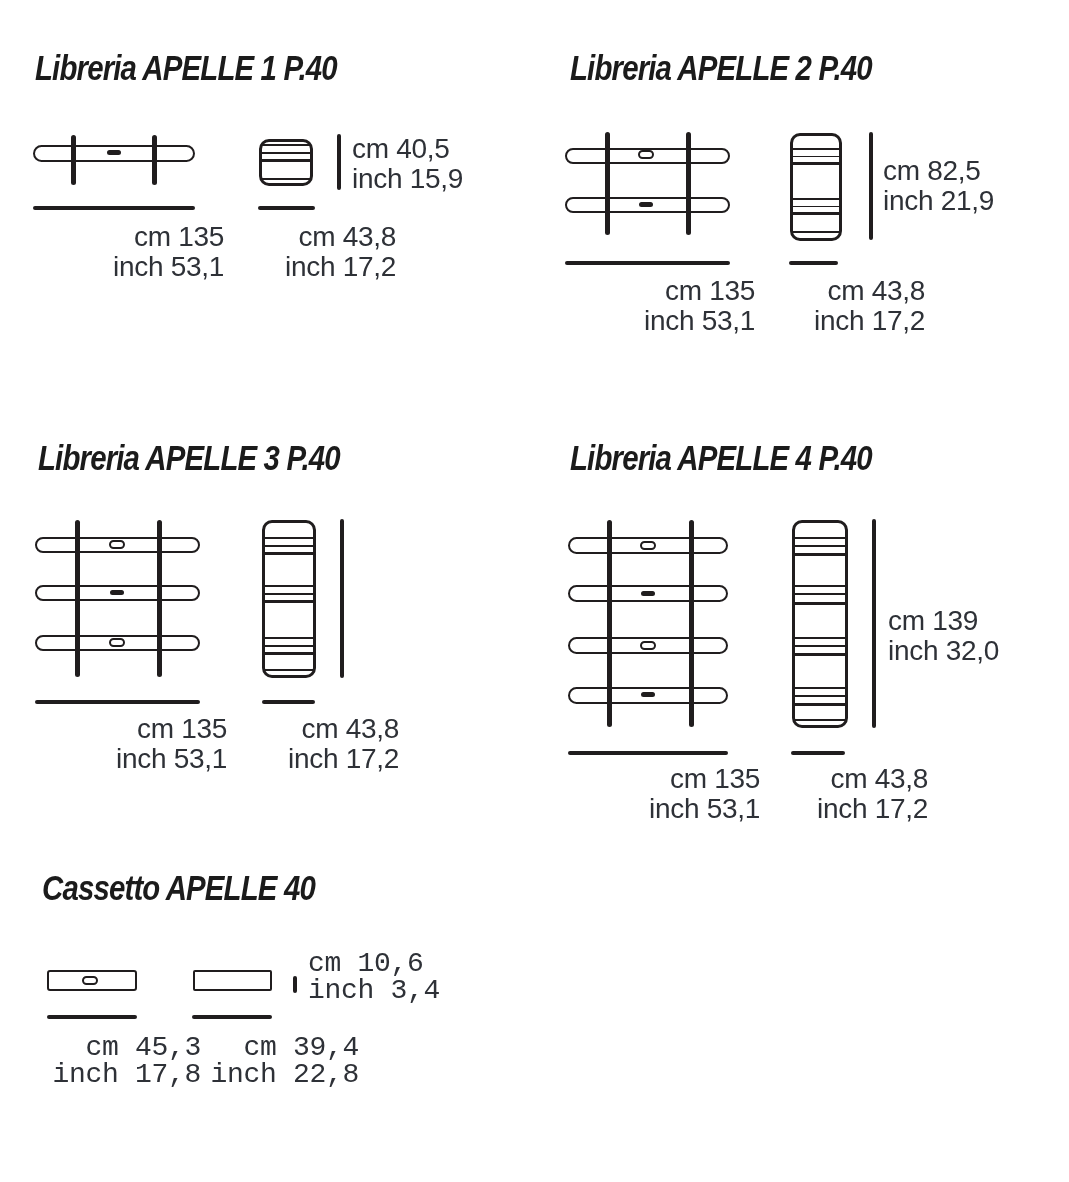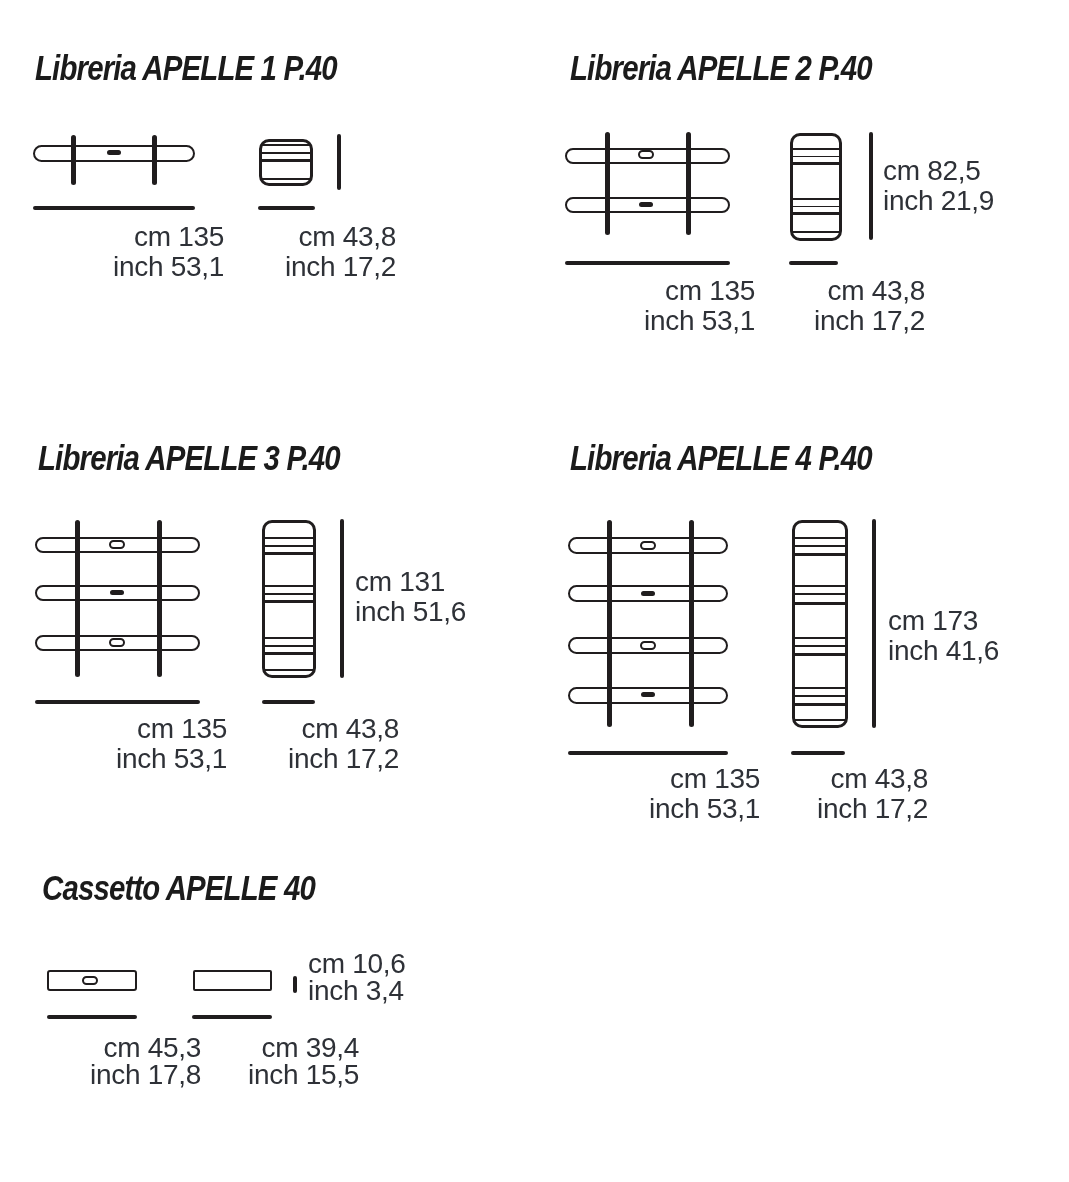--- a/index.html
+++ b/index.html
@@ -32,21 +32,21 @@
   .sl{position:absolute;left:0;right:0;background:var(--ink);}
   .sl.t{height:1.6px;}
   .sl.k{height:3.2px;}
   .dimh{position:absolute;height:3.6px;background:var(--ink);border-radius:2px;}
   .dimv{position:absolute;width:3.6px;background:var(--ink);border-radius:2px;}
   .lbl{
     position:absolute;font-size:28px;line-height:30px;letter-spacing:-0.3px;
     color:var(--text);white-space:nowrap;
   }
   .lbl.c{width:220px;text-align:right;}
-  .lbl.lh27{line-height:27px;}
+  .lbl.lh27{line-height:27px;font-family:Liberation Mono, monospace;}
 </style>
 </head>
 <body>
 
 <div id="page">
 
   <div class="sec">
     <h2 class="title" style="left:35px;top:50px">Libreria APELLE 1 P.40</h2>
 
     <div>
@@ -68,20 +68,24 @@
       <div class="sl k" style="top:17px"></div>
       <div class="sl t" style="top:36px"></div>
     </div>
     <div class="dimh" style="left:258px;top:206px;width:57px"></div>
     <div class="lbl c" style="left:176px;top:222px">
       <div>cm 43,8</div>
       <div>inch 17,2</div>
     </div>
 
     <div class="dimv" style="left:337px;top:134px;height:56px"></div>
+    <div class="lbl" style="left:352px;top:134px">
+      <div>cm 40,5</div>
+      <div>inch 15,9</div>
+    </div>
   </div>
 
   <div class="sec">
     <h2 class="title" style="left:570px;top:50px">Libreria APELLE 2 P.40</h2>
 
     <div>
       <div class="pill" style="left:565px;top:148px;width:165px;height:16px"></div>
       <div class="pill" style="left:565px;top:197px;width:165px;height:16px"></div>
       <div class="post" style="left:605px;top:132px;height:103px"></div>
       <div class="post" style="left:686px;top:132px;height:103px"></div>
@@ -149,24 +153,20 @@
       <div class="sl k" style="top:129px"></div>
       <div class="sl t" style="top:146px"></div>
     </div>
     <div class="dimh" style="left:262px;top:700px;width:53px"></div>
     <div class="lbl c" style="left:179px;top:714px">
       <div>cm 43,8</div>
       <div>inch 17,2</div>
     </div>
 
     <div class="dimv" style="left:340px;top:519px;height:159px"></div>
-    <div class="lbl" style="left:355px;top:567px">
-      <div>cm 131</div>
-      <div>inch 51,6</div>
-    </div>
   </div>
 
   <div class="sec">
     <h2 class="title" style="left:570px;top:440px">Libreria APELLE 4 P.40</h2>
 
     <div>
       <div class="pill" style="left:568px;top:537px;width:160px;height:17px"></div>
       <div class="pill" style="left:568px;top:585px;width:160px;height:17px"></div>
       <div class="pill" style="left:568px;top:637px;width:160px;height:17px"></div>
       <div class="pill" style="left:568px;top:687px;width:160px;height:17px"></div>
@@ -200,22 +200,22 @@
       <div class="sl t" style="top:196px"></div>
     </div>
     <div class="dimh" style="left:791px;top:751px;width:54px"></div>
     <div class="lbl c" style="left:708px;top:764px">
       <div>cm 43,8</div>
       <div>inch 17,2</div>
     </div>
 
     <div class="dimv" style="left:872px;top:519px;height:209px"></div>
     <div class="lbl" style="left:888px;top:606px">
-      <div>cm 173</div>
-      <div>inch 41,6</div>
+      <div>cm 139</div>
+      <div>inch 32,0</div>
     </div>
   </div>
 
   <div class="sec">
     <h2 class="title" style="left:42px;top:870px">Cassetto APELLE 40</h2>
 
     <div>
       <div class="pill" style="left:47px;top:970px;width:90px;height:21px;border-radius:3px"></div>
       <div class="handle-o" style="left:82px;top:976px"></div>
     </div>
@@ -224,21 +224,21 @@
       <div>cm 45,3</div>
       <div>inch 17,8</div>
     </div>
 
     <div>
       <div class="pill" style="left:193px;top:970px;width:79px;height:21px;border-radius:2px"></div>
     </div>
     <div class="dimh" style="left:192px;top:1015px;width:80px"></div>
     <div class="lbl c lh27" style="left:139px;top:1034px">
       <div>cm 39,4</div>
-      <div>inch 15,5</div>
+      <div>inch 22,8</div>
     </div>
 
     <div class="dimv" style="left:293px;top:976px;height:17px;width:4px"></div>
     <div class="lbl lh27" style="left:308px;top:950px">
       <div>cm 10,6</div>
       <div>inch 3,4</div>
     </div>
   </div>
 
 </div>

